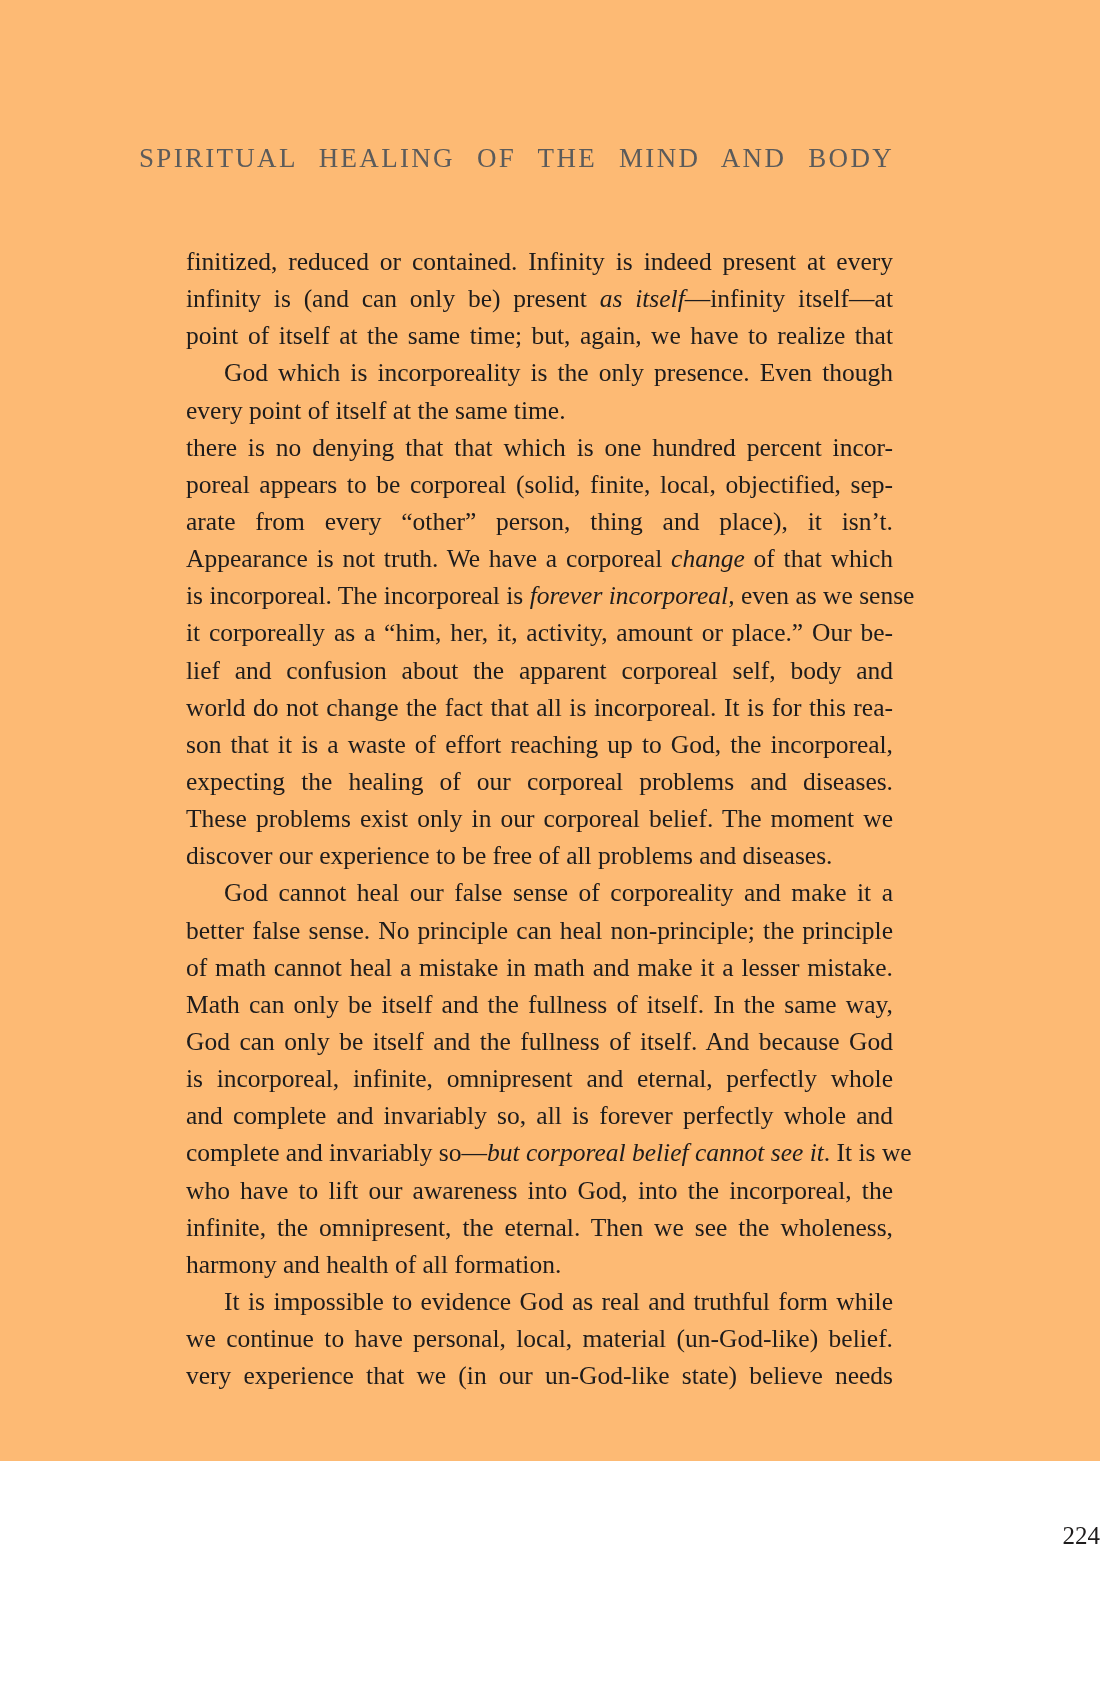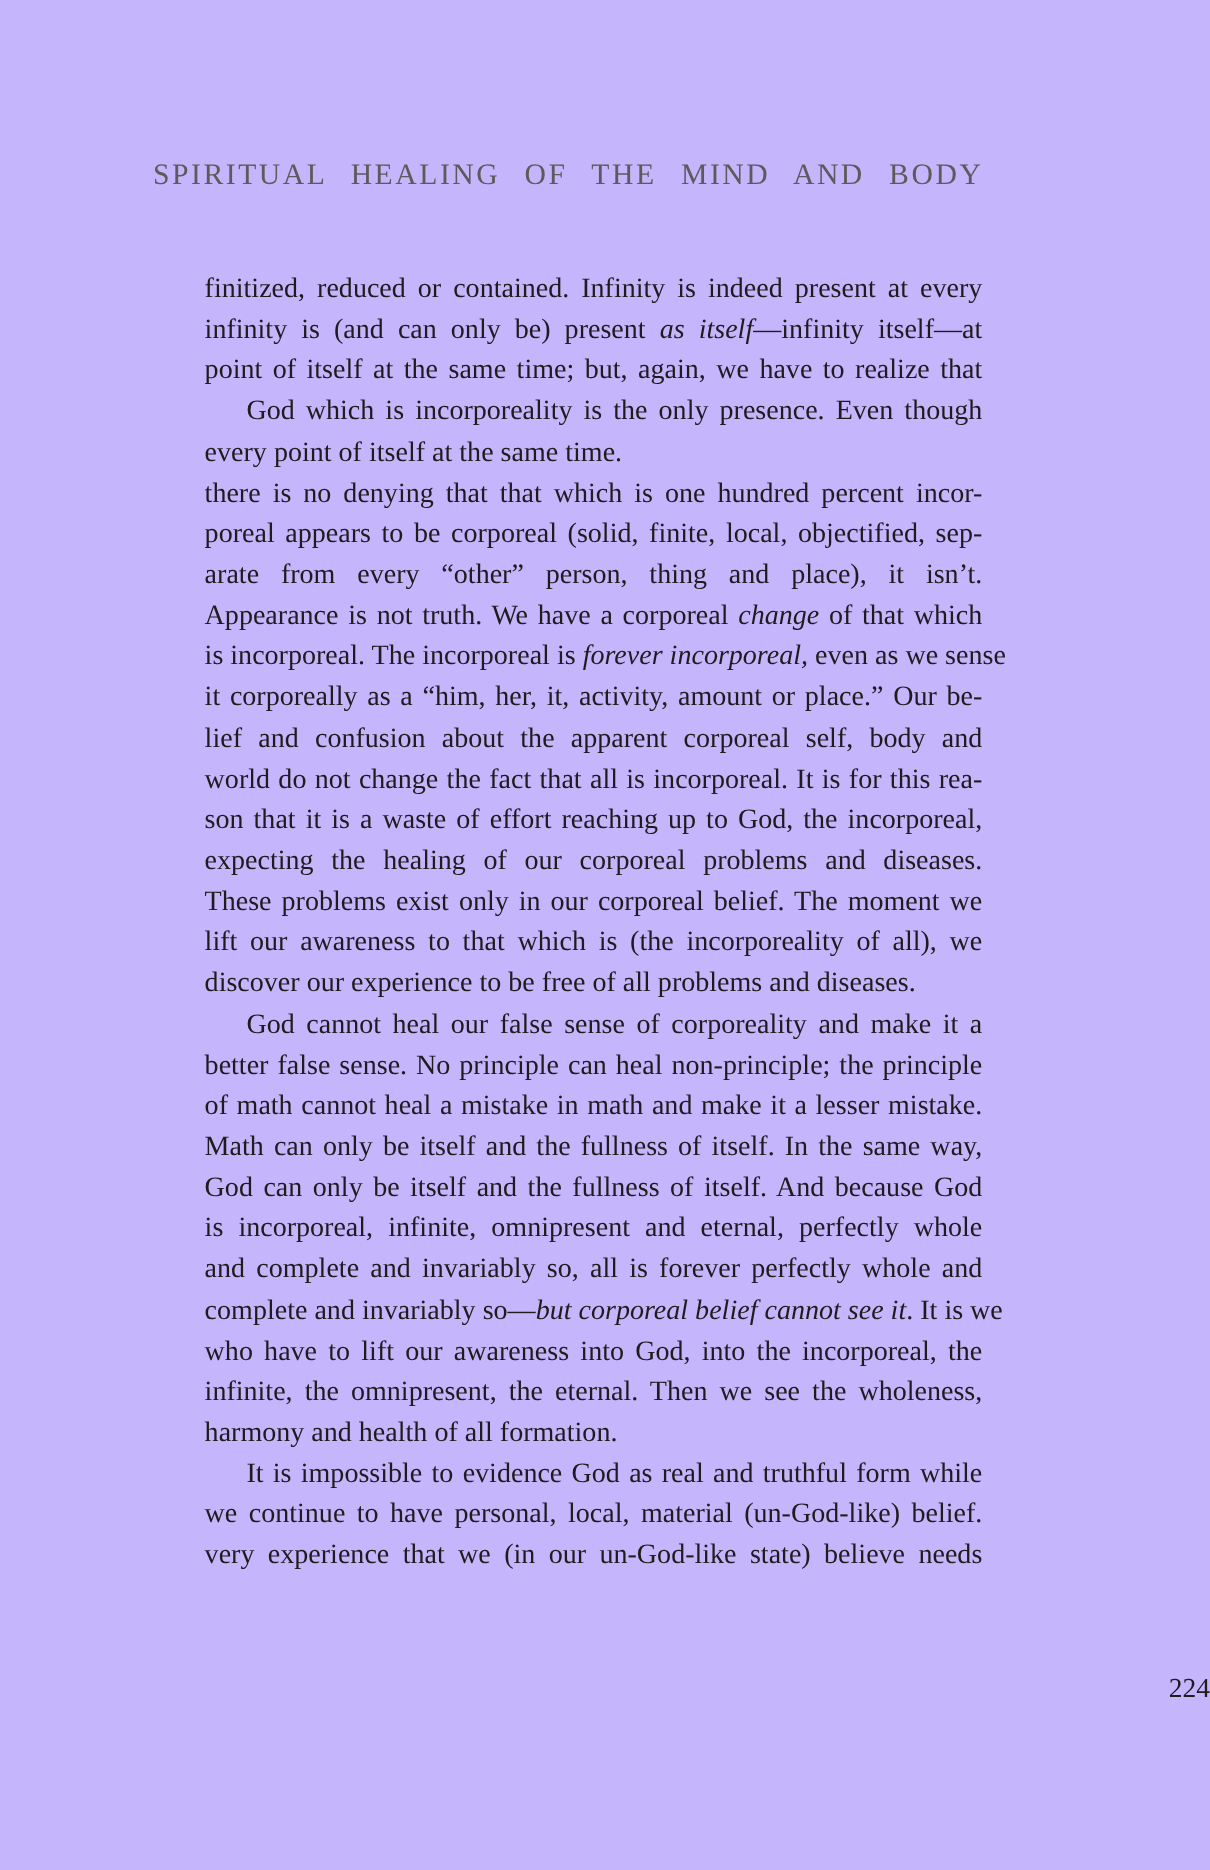--- a/index.html
+++ b/index.html
@@ -1,17 +1,17 @@
 <!DOCTYPE html>
 <html><head>
   <meta charset="utf-8">
   <style>
     html, body { margin: 0; padding: 0; background: #ffffff; }
     body { width: 1100px; height: 1700px; position: relative; overflow: hidden; }
-    .page { position: absolute; left: 0; top: 0; width: 1100px; height: 1700px; background: #c4b5fd; }
+    .page { position: absolute; left: 0; top: 0; width: 1100px; height: 1461px; background: #fdba74; }
     .running-head {
       position: absolute; left: 139px; top: 143px; width: 755px;
       font-family: "Liberation Serif", "DejaVu Serif", serif;
       font-size: 27px; letter-spacing: 2.3px; color: #5b5b5b;
       white-space: nowrap; text-align: justify; text-align-last: justify;
     }
     .body-text {
       position: absolute; left: 139px; top: 243px; width: 754px;
       font-family: "Liberation Serif", "DejaVu Serif", serif;
       font-size: 25.5px; color: #1e1c1c;
@@ -48,21 +48,20 @@
     <span class="line"><span>poreal appears to be corporeal (solid, finite, local, objectified, sep-</span></span>
     <span class="line"><span>arate from every “other” person, thing and place), it isn’t.</span></span>
     <span class="line"><span>Appearance is not truth. We have a corporeal </span><em>change</em><span> of that which</span></span>
     <span class="line"><span>is incorporeal. The incorporeal is </span><em>forever incorporeal,</em><span> even as we sense</span></span>
     <span class="line"><span>it corporeally as a “him, her, it, activity, amount or place.” Our be-</span></span>
     <span class="line"><span>lief and confusion about the apparent corporeal self, body and</span></span>
     <span class="line"><span>world do not change the fact that all is incorporeal. It is for this rea-</span></span>
     <span class="line"><span>son that it is a waste of effort reaching up to God, the incorporeal,</span></span>
     <span class="line"><span>expecting the healing of our corporeal problems and diseases.</span></span>
     <span class="line"><span>These problems exist only in our corporeal belief. The moment we</span></span>
-    <span class="line"><span>lift our awareness to that which is (the incorporeality of all), we</span></span>
     <span class="line last"><span>discover our experience to be free of all problems and diseases.</span></span>
 
     <span class="line indent"><span>God cannot heal our false sense of corporeality and make it a</span></span>
     <span class="line"><span>better false sense. No principle can heal non-principle; the principle</span></span>
     <span class="line"><span>of math cannot heal a mistake in math and make it a lesser mistake.</span></span>
     <span class="line"><span>Math can only be itself and the fullness of itself. In the same way,</span></span>
     <span class="line"><span>God can only be itself and the fullness of itself. And because God</span></span>
     <span class="line"><span>is incorporeal, infinite, omnipresent and eternal, perfectly whole</span></span>
     <span class="line"><span>and complete and invariably so, all is forever perfectly whole and</span></span>
     <span class="line"><span>complete and invariably so—</span><em>but corporeal belief cannot see it</em><span>. It is we</span></span>

